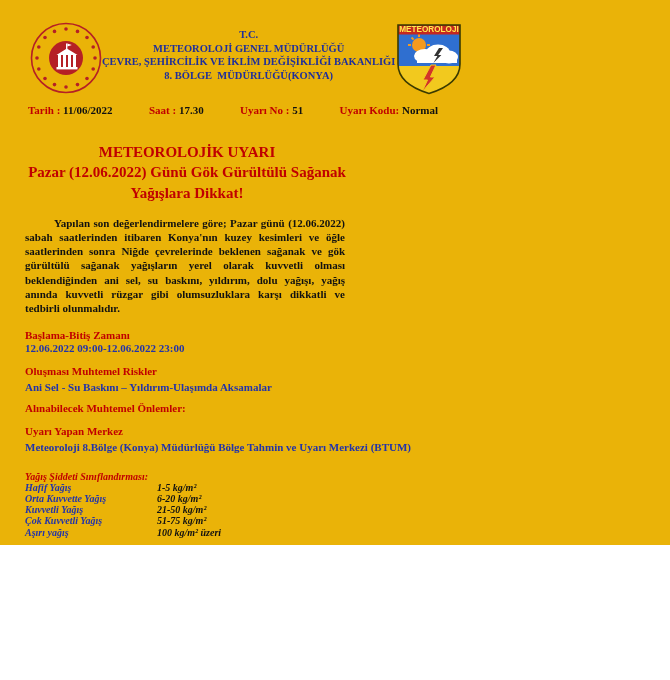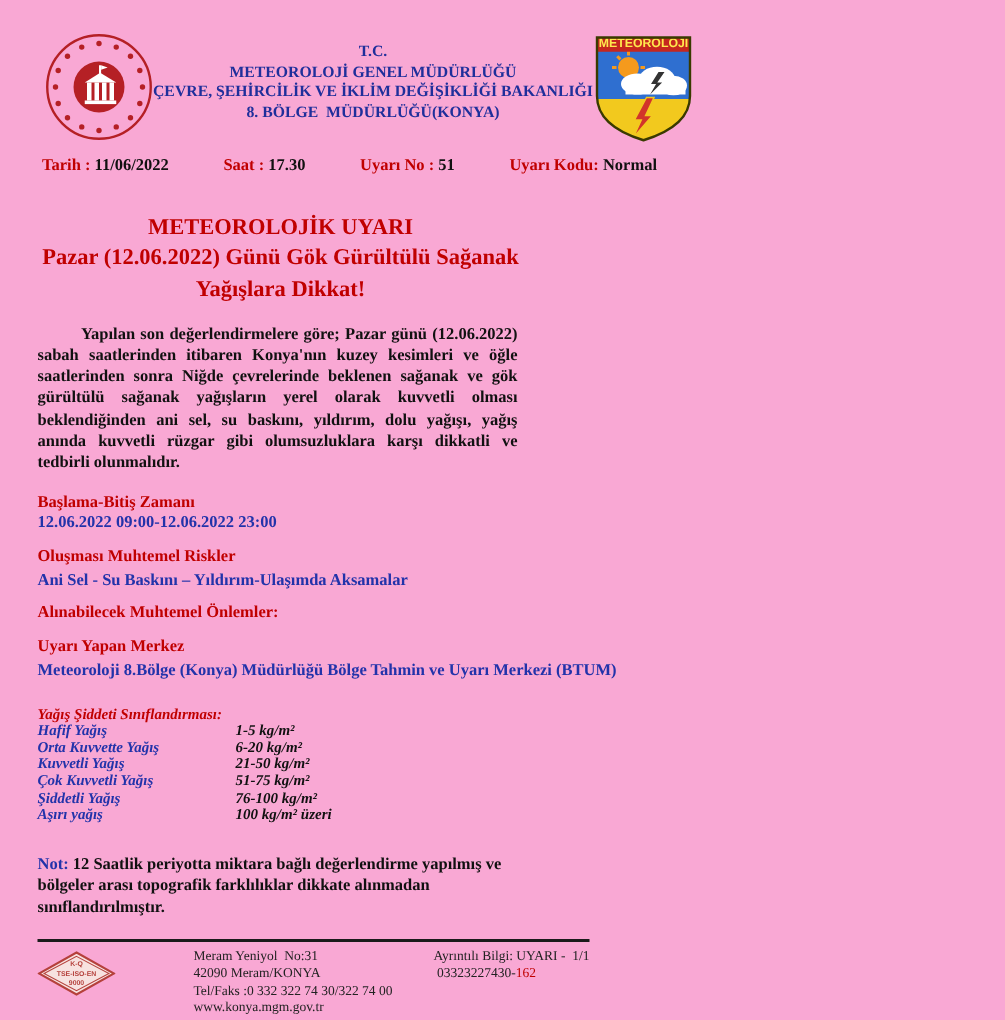--- a/index.html
+++ b/index.html
@@ -1,20 +1,20 @@
 <!DOCTYPE html>
 <html><head>
 <meta charset="utf-8">
 <style>
   * { margin:0; padding:0; box-sizing:border-box; }
   html,body { background:#fff; }
   .page {
     position:relative;
-    width:670px; height:680px;
-    background:#f9a8d4;
+    width:670px; height:545px;
+    background:#eab308;
     font-family:"Liberation Serif","DejaVu Serif",serif;
     font-weight:bold;
     color:#111;
     overflow:hidden;
   }
   
   .header {
     display:flex; align-items:flex-start;
     margin:22px 0 0 30px; width:418px;
   }
@@ -221,24 +221,20 @@
     </div>
     <div class="cls-row">
       <span class="cls-label">Kuvvetli Yağış</span>
       <span class="cls-value">21-50 kg/m²</span>
     </div>
     <div class="cls-row">
       <span class="cls-label">Çok Kuvvetli Yağış</span>
       <span class="cls-value">51-75 kg/m²</span>
     </div>
     <div class="cls-row">
-      <span class="cls-label">Şiddetli Yağış</span>
-      <span class="cls-value">76-100 kg/m²</span>
-    </div>
-    <div class="cls-row">
       <span class="cls-label">Aşırı yağış</span>
       <span class="cls-value">100 kg/m² üzeri</span>
     </div>
   </div>
 
   <p class="note"><span class="note-label">Not:</span><span> 12 Saatlik periyotta miktara bağlı değerlendirme yapılmış ve bölgeler arası topografik farklılıklar dikkate alınmadan sınıflandırılmıştır.</span></p>
 
   <div class="footer">
     <svg class="tse" viewBox="0 0 52 30" aria-hidden="true">
       <polygon points="26,1 51,15 26,29 1,15" fill="#f7e2e0" stroke="#b5413c" stroke-width="1.4"></polygon>

